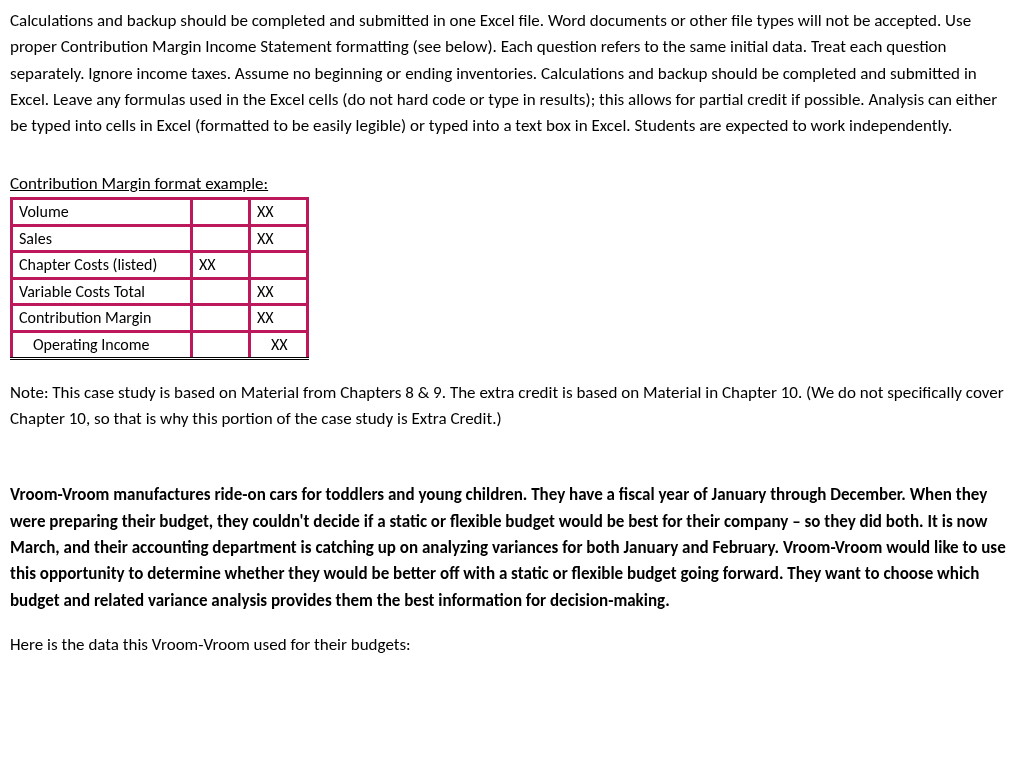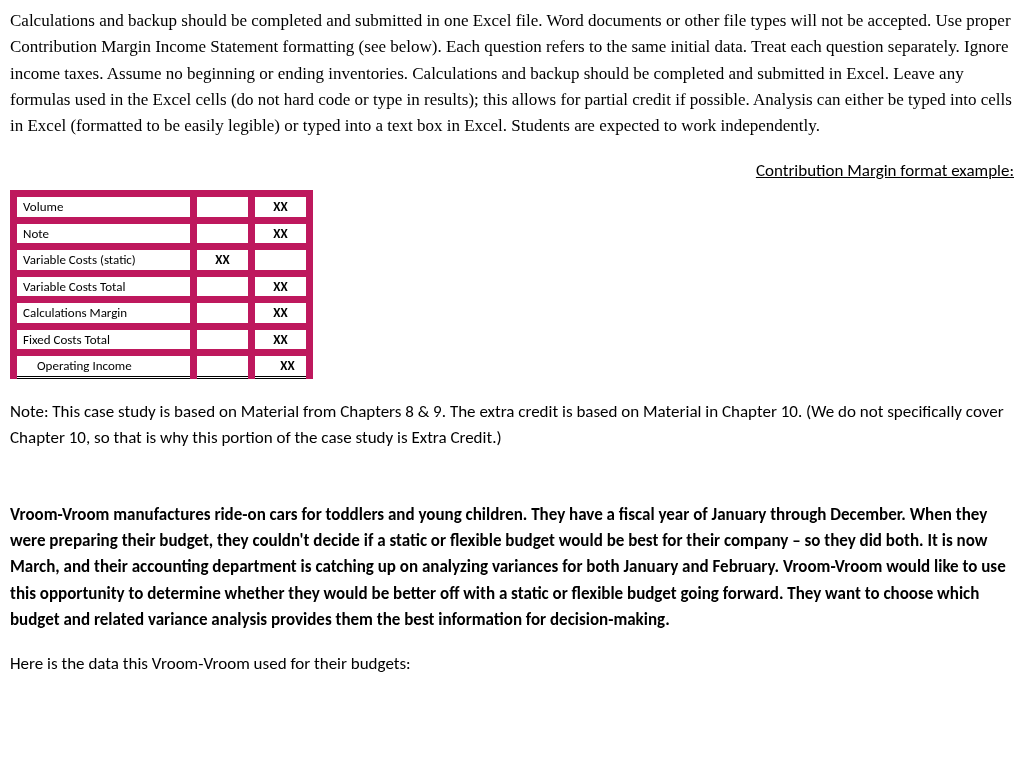--- a/index.html
+++ b/index.html
@@ -10,47 +10,44 @@
     body {
       font-family: Calibri, Arial, sans-serif;
       font-size: 17px;
       line-height: 1.55;
       color: #000;
       background: #fff;
       padding: 8px 10px;
       width: 1024px;
     }
     .paragraph {
-      margin-bottom: 18px;
-      font-family: Liberation Serif, serif;
+      margin-bottom: 31px;
     }
     .section-header {
       text-decoration: underline;
-      margin-bottom: 6px;
+      margin-bottom: 0;
       margin-top: 12px;
-      text-align: right;
     }
     .cm-table {
       border-collapse: collapse;
       margin-bottom: 20px;
     }
     .cm-table td {
-      border: 7px solid #be185d;
+      border: 3px solid #be185d;
       padding: 1px 6px;
-      font-size: 13px;
+      font-size: 16px;
       line-height: 1.35;
       vertical-align: middle;
     }
     .cm-table .col-label {
       width: 180px;
     }
     .cm-table .col-val {
       width: 58px;
-      text-align: center;
-      font-weight: bold;
+      text-align: left;
     }
     .cm-table tr.dbl-bottom td {
       border-bottom: 3px double #000;
       padding-left: 20px;
     }
     .note {
       margin-top: 20px;
       margin-bottom: 50px;
     }
     .scenario {
@@ -69,41 +66,36 @@
 <div class="section-header">Contribution Margin format example:</div>
 
 <table class="cm-table">
   <tbody>
     <tr>
       <td class="col-label">Volume</td>
       <td class="col-val"></td>
       <td class="col-val">XX</td>
     </tr>
     <tr>
-      <td class="col-label">Note</td>
+      <td class="col-label">Sales</td>
       <td class="col-val"></td>
       <td class="col-val">XX</td>
     </tr>
     <tr>
-      <td class="col-label">Variable Costs (static)</td>
+      <td class="col-label">Chapter Costs (listed)</td>
       <td class="col-val">XX</td>
       <td class="col-val"></td>
     </tr>
     <tr>
       <td class="col-label">Variable Costs Total</td>
       <td class="col-val"></td>
       <td class="col-val">XX</td>
     </tr>
     <tr>
-      <td class="col-label">Calculations Margin</td>
-      <td class="col-val"></td>
-      <td class="col-val">XX</td>
-    </tr>
-    <tr>
-      <td class="col-label">Fixed Costs Total</td>
+      <td class="col-label">Contribution Margin</td>
       <td class="col-val"></td>
       <td class="col-val">XX</td>
     </tr>
     <tr class="dbl-bottom">
       <td class="col-label">Operating Income</td>
       <td class="col-val"></td>
       <td class="col-val">XX</td>
     </tr>
   </tbody>
 </table>

